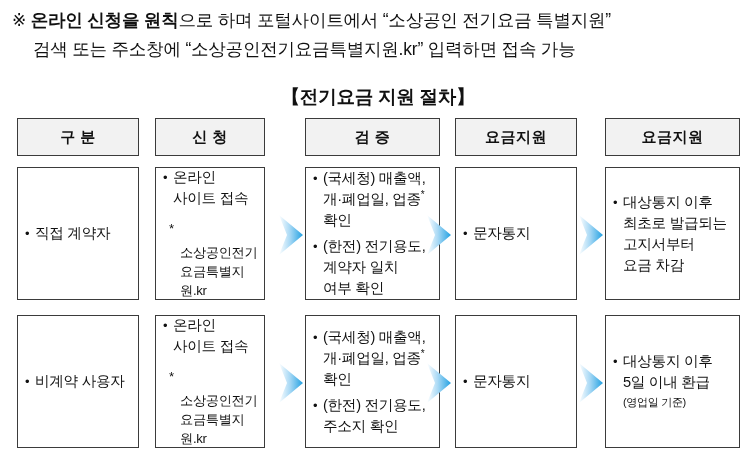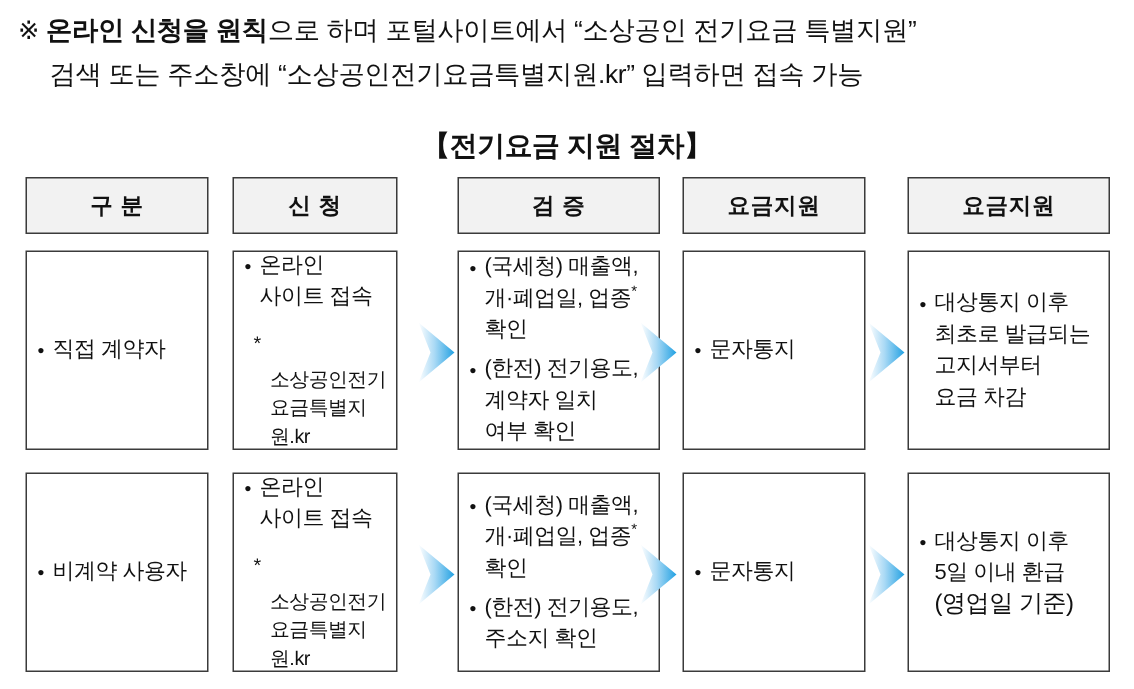--- a/index.html
+++ b/index.html
@@ -153,21 +153,21 @@
     width: 11px;
     line-height: 19px;
   }
   .sub-text {
     flex: 1 1 auto;
     white-space: pre-line;
     margin-top: 24px;
   }
 
   .small-note {
-    font-size: 16px;
+    font-size: 11px;
     line-height: 19px;
     letter-spacing: -0.3px;
     padding-left: 10px;
     color: #111111;
   }
 
   
   .sup-star {
     font-size: 10px;
     vertical-align: super;

